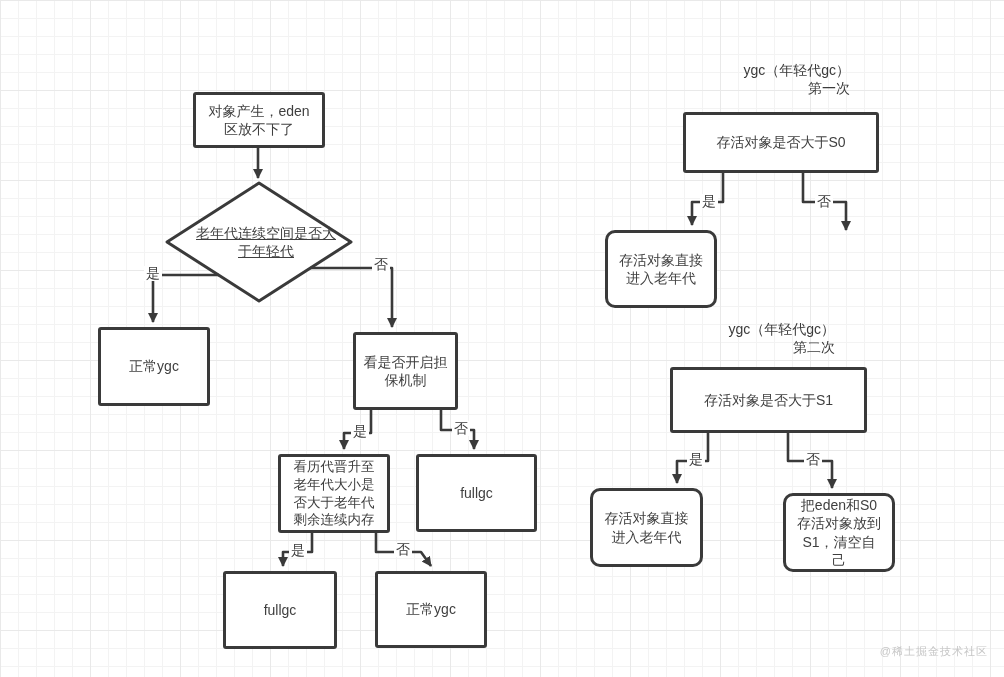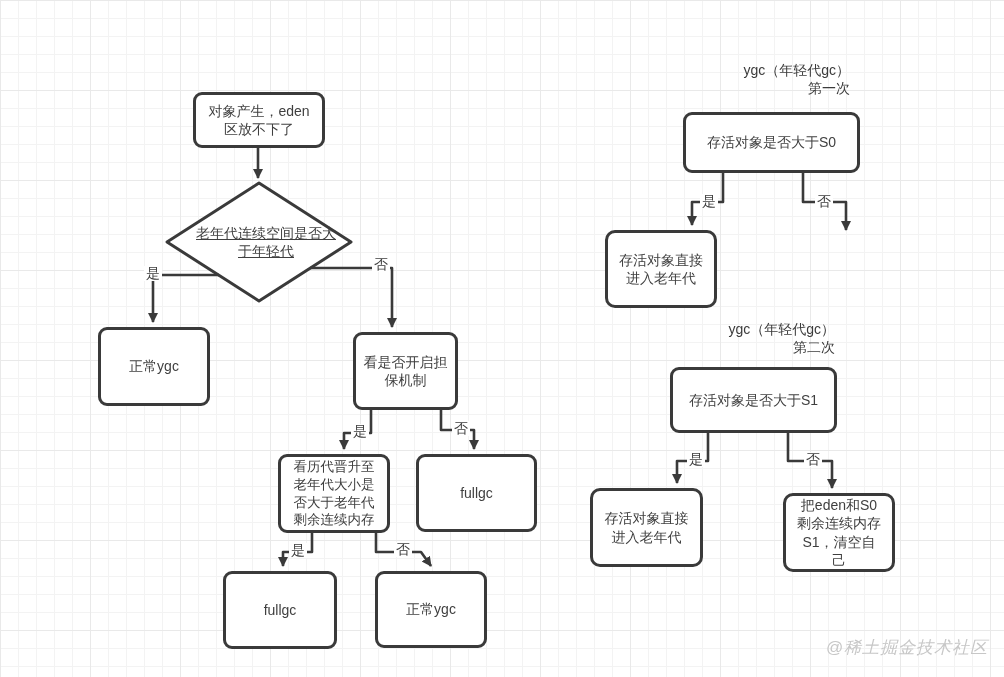--- a/index.html
+++ b/index.html
@@ -16,21 +16,21 @@
     background-size:90px 90px,90px 90px,18px 18px,18px 18px;
     font-family:"Liberation Sans","DejaVu Sans",sans-serif;
     color:#3f3f3f;
   }
   svg.wires{position:absolute;left:0;top:0;}
   .node{
     position:absolute;
     box-sizing:border-box;
     background:#ffffff;
     border:3px solid #3a3a3a;
-    border-radius:9px;
+    border-radius:3px;
     display:flex;align-items:center;justify-content:center;
     text-align:center;
     font-size:14px;line-height:1.3;
     white-space:pre-line;
     color:#3f3f3f;
   }
   .node.rounded{border-radius:10px;}
   .node.ghost{border:none;background:transparent;}
   .elabel{
     position:absolute;
@@ -42,24 +42,23 @@
   .title{
     position:absolute;
     text-align:right;
     font-size:14px;line-height:1.28;
     white-space:pre-line;
     color:#3b3b3b;
   }
   .watermark{
     position:absolute;
     right:16px;bottom:18px;
-    font-size:17px;
+    font-size:11px;
     color:#c7c7c7;
     letter-spacing:1px;
-    font-style:italic;
   }
 </style>
 </head>
 <body>
 
 <div class="canvas">
 
   <svg class="wires" width="1004" height="677" viewBox="0 0 1004 677">
     <defs>
       <marker id="arrow" markerUnits="userSpaceOnUse" markerWidth="14" markerHeight="12" refX="9" refY="5" orient="auto">
@@ -102,36 +101,36 @@
 
   <div class="node" style="left:416px;top:454px;width:121px;height:78px;">fullgc</div>
 
   <div class="node" style="left:223px;top:571px;width:114px;height:78px;">fullgc</div>
 
   <div class="node" style="left:375px;top:571px;width:112px;height:77px;">正常ygc</div>
 
   <div class="title" style="left:690px;top:62px;width:160px;">ygc（年轻代gc）
 第一次</div>
 
-  <div class="node" style="left:683px;top:112px;width:177px;height:61px;">存活对象是否大于S0</div>
+  <div class="node" style="left:683px;top:112px;width:196px;height:61px;">存活对象是否大于S0</div>
 
   <div class="node rounded" style="left:605px;top:230px;width:112px;height:78px;">存活对象直接
 进入老年代</div>
 
 
   <div class="title" style="left:675px;top:321px;width:160px;">ygc（年轻代gc）
 第二次</div>
 
-  <div class="node" style="left:670px;top:367px;width:167px;height:66px;">存活对象是否大于S1</div>
+  <div class="node" style="left:670px;top:367px;width:197px;height:66px;">存活对象是否大于S1</div>
 
   <div class="node rounded" style="left:590px;top:488px;width:113px;height:79px;">存活对象直接
 进入老年代</div>
 
   <div class="node rounded" style="left:783px;top:493px;width:112px;height:79px;">把eden和S0
-剩余连续内存
+存活对象放到
 S1，清空自
 己</div>
 
   <span class="elabel" style="left:144px;top:266px;">是</span>
   <span class="elabel" style="left:372px;top:257px;">否</span>
 
   <span class="elabel" style="left:351px;top:424px;">是</span>
   <span class="elabel" style="left:452px;top:421px;">否</span>
 
   <span class="elabel" style="left:289px;top:543px;">是</span>

